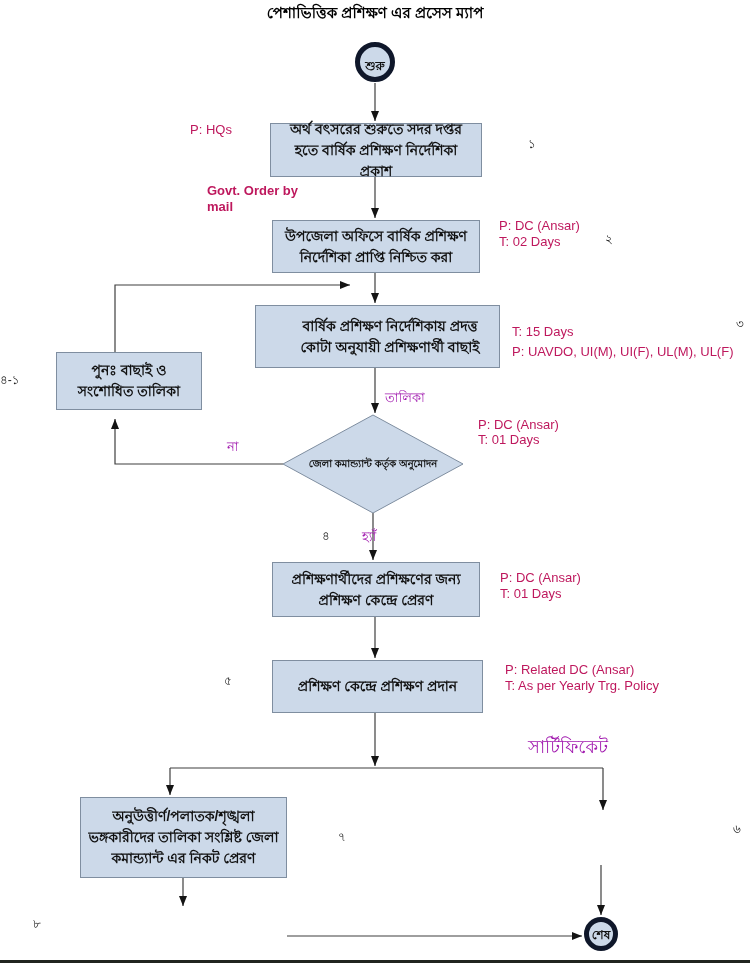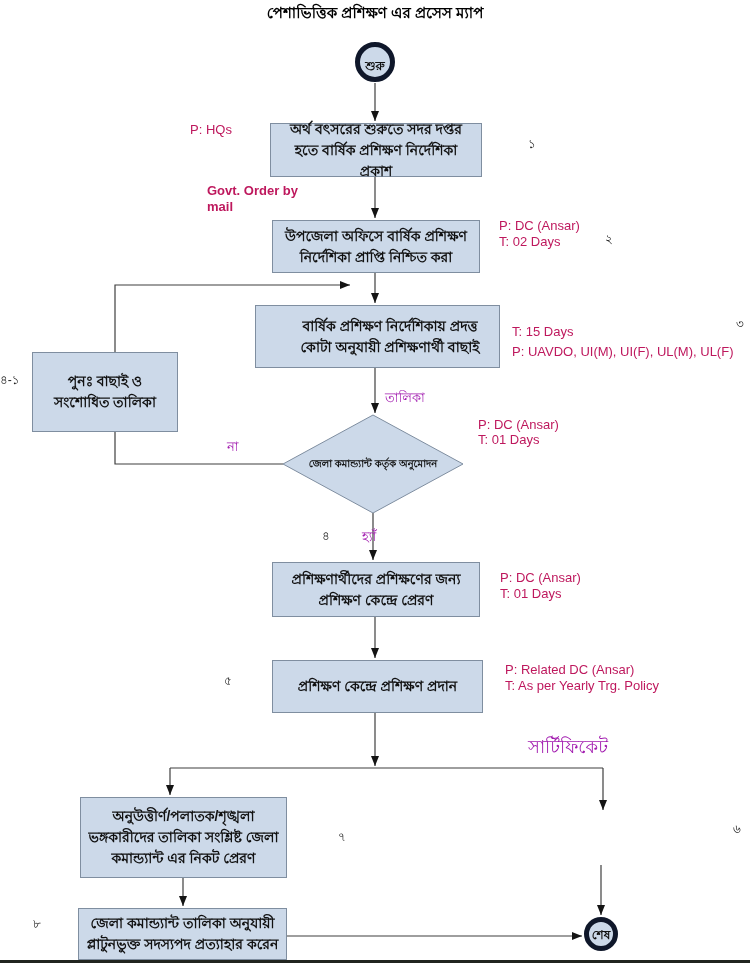--- a/index.html
+++ b/index.html
@@ -150,32 +150,31 @@
   <div class="terminal" style="left:584px; top:917px; width:34px; height:34px;">
     <span>শেষ</span>
   </div>
 
   <div class="node" style="left:272px; top:220px; width:208px; height:53px;">উপজেলা অফিসে বার্ষিক প্রশিক্ষণ নির্দেশিকা প্রাপ্তি নিশ্চিত করা</div>
 
   <div class="node" style="left:270px; top:123px; width:212px; height:54px;">অর্থ বৎসরের শুরুতে সদর দপ্তর হতে বার্ষিক প্রশিক্ষণ নির্দেশিকা প্রকাশ</div>
 
   <div class="node" style="left:255px; top:305px; width:245px; height:63px;padding-left:31px;">বার্ষিক প্রশিক্ষণ নির্দেশিকায় প্রদত্ত কোটা অনুযায়ী প্রশিক্ষণার্থী বাছাই</div>
 
-  <div class="node" style="left:32px; top:352px; width:146px; height:80px;font-family:Liberation Serif, serif;">পুনঃ বাছাই ও সংশোধিত তালিকা</div>
+  <div class="node" style="left:56px; top:352px; width:146px; height:58px;">পুনঃ বাছাই ও সংশোধিত তালিকা</div>
 
   <div class="diamond-label" style="left:298px; top:424px; width:150px; height:80px;">জেলা কমান্ড্যান্ট কর্তৃক অনুমোদন</div>
 
   <div class="node" style="left:272px; top:562px; width:208px; height:55px;">প্রশিক্ষণার্থীদের প্রশিক্ষণের জন্য প্রশিক্ষণ কেন্দ্রে প্রেরণ</div>
 
   <div class="node" style="left:272px; top:660px; width:211px; height:53px;">প্রশিক্ষণ কেন্দ্রে প্রশিক্ষণ প্রদান</div>
 
   <div class="node" style="left:80px; top:797px; width:207px; height:81px;">অনুউত্তীর্ণ/পলাতক/শৃঙ্খলা ভঙ্গকারীদের তালিকা সংশ্লিষ্ট জেলা কমান্ড্যান্ট এর নিকট প্রেরণ</div>
 
 
-  <div class="node" style="left:78px; top:908px; width:209px; height:52px;">জেলা কমান্ড্যান্ট তালিকা অনুযায়ী প্লাটুনভুক্ত সদস্যপদ প্রত্যাহার করেন</div>
 
   <div class="annotation" style="left:190px; top:122px;">P: HQs</div>
   <div class="annotation bold" style="left:207px; top:183px;">Govt. Order by</div>
   <div class="annotation bold" style="left:207px; top:199px;">mail</div>
 
   <div class="annotation" style="left:499px; top:218px;">P: DC (Ansar)</div>
   <div class="annotation" style="left:499px; top:234px;">T: 02 Days</div>
 
   <div class="annotation" style="left:512px; top:308px;margin-top:36px;">P: UAVDO, UI(M), UI(F), UL(M), UL(F)</div>
   <div class="annotation" style="left:512px; top:324px;">T: 15 Days</div>

